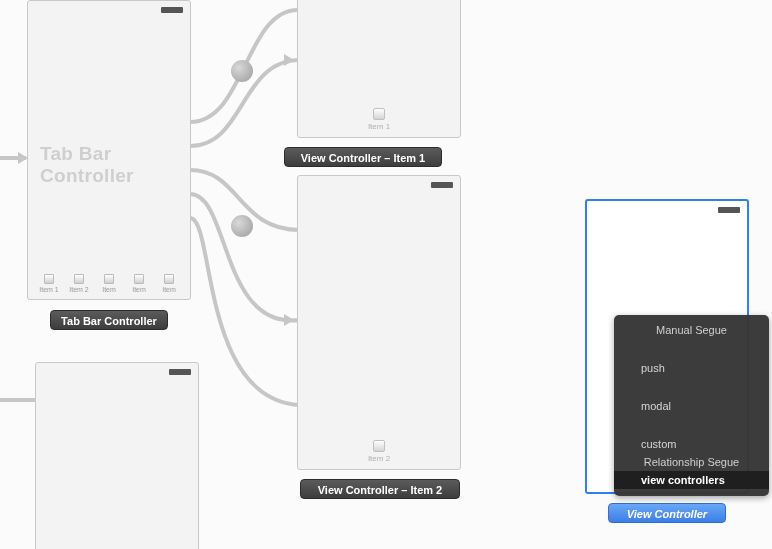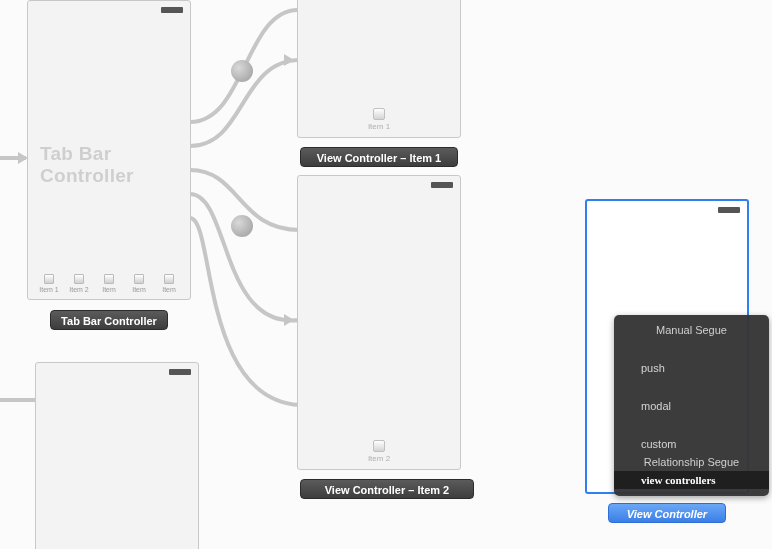--- a/index.html
+++ b/index.html
@@ -122,21 +122,20 @@
     padding-left: 18px;
     cursor: default;
     margin-top: 20px;
   }
   .popup .opt.selected {
     background: #1f1f1f;
     color: #fff;
     margin: 0 -9px;
     padding-left: 27px;
     font-weight: 600;
-    font-family: Liberation Serif, serif;
   }
 </style>
 </head>
 <body>
 <div class="canvas">
 
   <svg class="wires" width="772" height="549">
     <path d="M 0 158 L 26 158" stroke="#c6c6c6" stroke-width="4" fill="none"></path>
     <path d="M 0 400 L 35 400" stroke="#c6c6c6" stroke-width="4" fill="none"></path>
     <path d="M 190 122 C 245 122 245 10 298 10 C 298 10 298 10 298 10" stroke="#c6c6c6" stroke-width="4" fill="none"></path>
@@ -169,30 +168,30 @@
   <div class="scene" style="left:35px; top:362px; width:164px; height:200px;">
     <div class="status-bar"></div>
   </div>
 
   <div class="scene" style="left:297px; top:-170px; width:164px; height:308px;">
     <div class="tabstub" style="bottom:6px;">
       <div class="dot"></div>
       <span>Item 1</span>
     </div>
   </div>
-  <div class="scene-label" style="left:300px; top:147px; width:158px;">View Controller – Item 1</div>
+  <div class="scene-label" style="left:284px; top:147px; width:158px;">View Controller – Item 1</div>
 
   <div class="scene" style="left:297px; top:175px; width:164px; height:295px;">
     <div class="status-bar"></div>
     <div class="tabstub" style="bottom:6px;">
       <div class="dot"></div>
       <span>Item 2</span>
     </div>
   </div>
-  <div class="scene-label" style="left:300px; top:479px; width:174px;">View Controller – Item 2</div>
+  <div class="scene-label" style="left:300px; top:479px; width:160px;">View Controller – Item 2</div>
 
   <div class="scene selected" style="left:585px; top:199px; width:164px; height:295px;">
     <div class="status-bar"></div>
   </div>
   <div class="scene-label selected" style="left:608px; top:503px; width:118px;">View Controller</div>
 
   <div class="popup" style="left:614px; top:315px;">
     <div class="heading">Manual Segue</div>
     <div class="opt">push</div>
     <div class="opt">modal</div>

